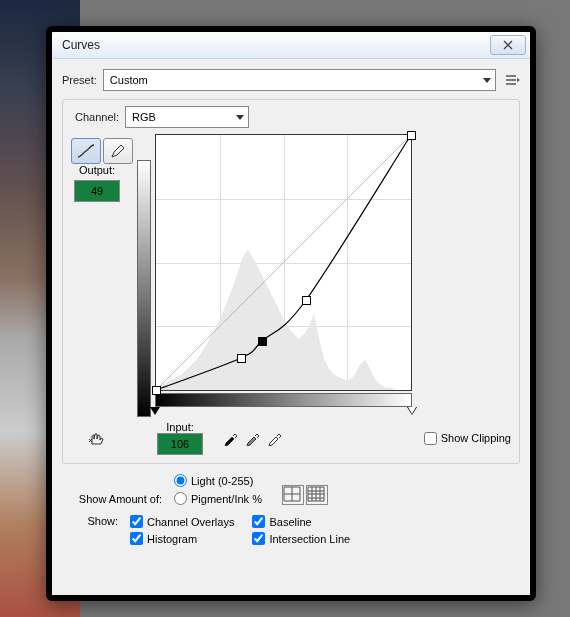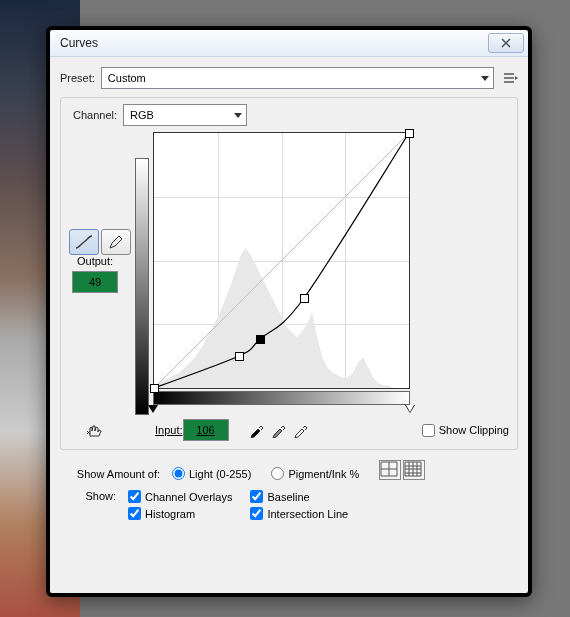--- a/index.html
+++ b/index.html
@@ -17,21 +17,21 @@
     left: 0; top: 0; width: 80px; height: 617px;
     background: linear-gradient(180deg,#1a2840 0%,#3a4050 15%,#605050 30%,#8a7060 45%,#aaa 55%,#ccc 70%,#b08060 85%,#aa5040 100%);
   }
   .dialog {
     position: absolute;
     left: 46px;
     top: 26px;
     width: 478px;
     height: 563px;
     background: #f0f0f0;
-    border: 4px solid #000000;
+    border: 6px solid #000000;
     border-radius: 6px;
     box-shadow: 0 4px 20px rgba(0,0,0,0.5);
     display: flex;
     flex-direction: column;
   }
   .titlebar {
     height: 26px;
     background: linear-gradient(#fdfdfd,#e4ecf7);
     border-bottom: 1px solid #c8d4e8;
     border-radius: 6px 6px 0 0;
@@ -111,30 +111,30 @@
   .curve-svg{position:absolute;left:0;top:0;width:100%;height:100%;}
   .cpt{position:absolute;width:7px;height:7px;background:#fff;border:1px solid #000;transform:translate(-4px,-4px);}
   .cpt.solid{background:#000;}
   .grad-h{width:255px;height:12px;background:linear-gradient(to right,#000,#fff);border:1px solid #666;margin-top:2px;margin-left:0;}
   .slider-row{position:relative;width:257px;height:10px;}
   .tri{position:absolute;top:0;width:0;height:0;border-left:5px solid transparent;border-right:5px solid transparent;}
   .tri.black{border-top:8px solid #000;left:-5px;}
   .tri.white{border-top:8px solid #000;right:-5px;}
   .tri.white::after{content:"";position:absolute;left:-4px;top:-8px;border-left:4px solid transparent;border-right:4px solid transparent;border-top:7px solid #fff;}
   .input-row{display:flex;align-items:center;gap:10px;margin-top:4px;margin-left:14px;}
-  .input-block{display:flex;flex-direction:row;align-items:center;margin-left:40px;text-decoration:underline;}
+  .input-block{display:flex;flex-direction:column;align-items:center;margin-left:40px;}
   .eyedroppers{display:flex;gap:6px;margin-left:10px;}
   .ed{width:16px;height:16px;cursor:pointer;}
   .chk-row{display:flex;align-items:center;gap:4px;}
   input[type=checkbox]{width:13px;height:13px;margin:0;}
   .cdo-row{display:flex;align-items:center;gap:8px;margin-top:10px;}
   .expand-btn{width:18px;height:18px;border:1px solid #999;border-radius:9px;background:#fafafa;display:flex;align-items:center;justify-content:center;font-size:9px;cursor:pointer;}
   .hr{flex:1;height:1px;background:#d0d0d0;}
   .amount-row{display:flex;align-items:flex-end;gap:12px;margin-top:10px;}
-  .radio-col{display:flex;flex-direction:row;gap:20px;}
+  .radio-col{display:flex;flex-direction:column;gap:5px;}
   .radio-row{display:flex;align-items:center;gap:4px;}
   input[type=radio]{margin:0;width:13px;height:13px;}
   .grid-btns{display:flex;gap:2px;margin-left:8px;}
   .grid-btn{width:20px;height:18px;border:1px solid #888;background:#f4f4f4;cursor:pointer;position:relative;}
   .show-row{display:flex;align-items:flex-start;gap:12px;margin-top:10px;}
   .show-grid{display:grid;grid-template-columns:auto auto;gap:4px 18px;}
   .btn {
     height:21px;border:1px solid #828790;border-radius:3px;background:linear-gradient(#fdfdfd,#e8e8e8);font-size:11px;cursor:pointer;display:flex;align-items:center;justify-content:center;
   }
   .btn.primary{background:linear-gradient(#e2f0ff,#bcdcff);border:1px solid #3c7fb1;box-shadow:inset 0 0 0 1px #a8d8ff;}
@@ -173,21 +173,21 @@
 
       <div class="fieldset">
         <div class="channel-row">
           <span class="label">Channel:</span>
           <div class="combo channel-combo">
             <span class="val">RGB</span>
             <div class="caret"></div>
           </div>
         </div>
 
-        <div style="display:flex;align-items:center;gap:2px;margin-top:6px;">
+        <div style="display:flex;align-items:flex-start;gap:2px;margin-top:6px;">
           <div style="display:flex;flex-direction:column;">
             <div class="tools">
               <div class="tool-btn active">
                 <svg width="18" height="16" viewBox="0 0 18 16">
                     <path d="M1 14 C4 14 6 10 9 8 C12 6 14 2 17 2" stroke="#333" fill="none" stroke-width="1.3"></path>
                   </svg>
               </div>
               <div class="tool-btn">
                 <svg width="16" height="16" viewBox="0 0 16 16">
                     <path d="M2 14l2-5 7-7 3 3-7 7-5 2z" stroke="#333" fill="none"></path>

